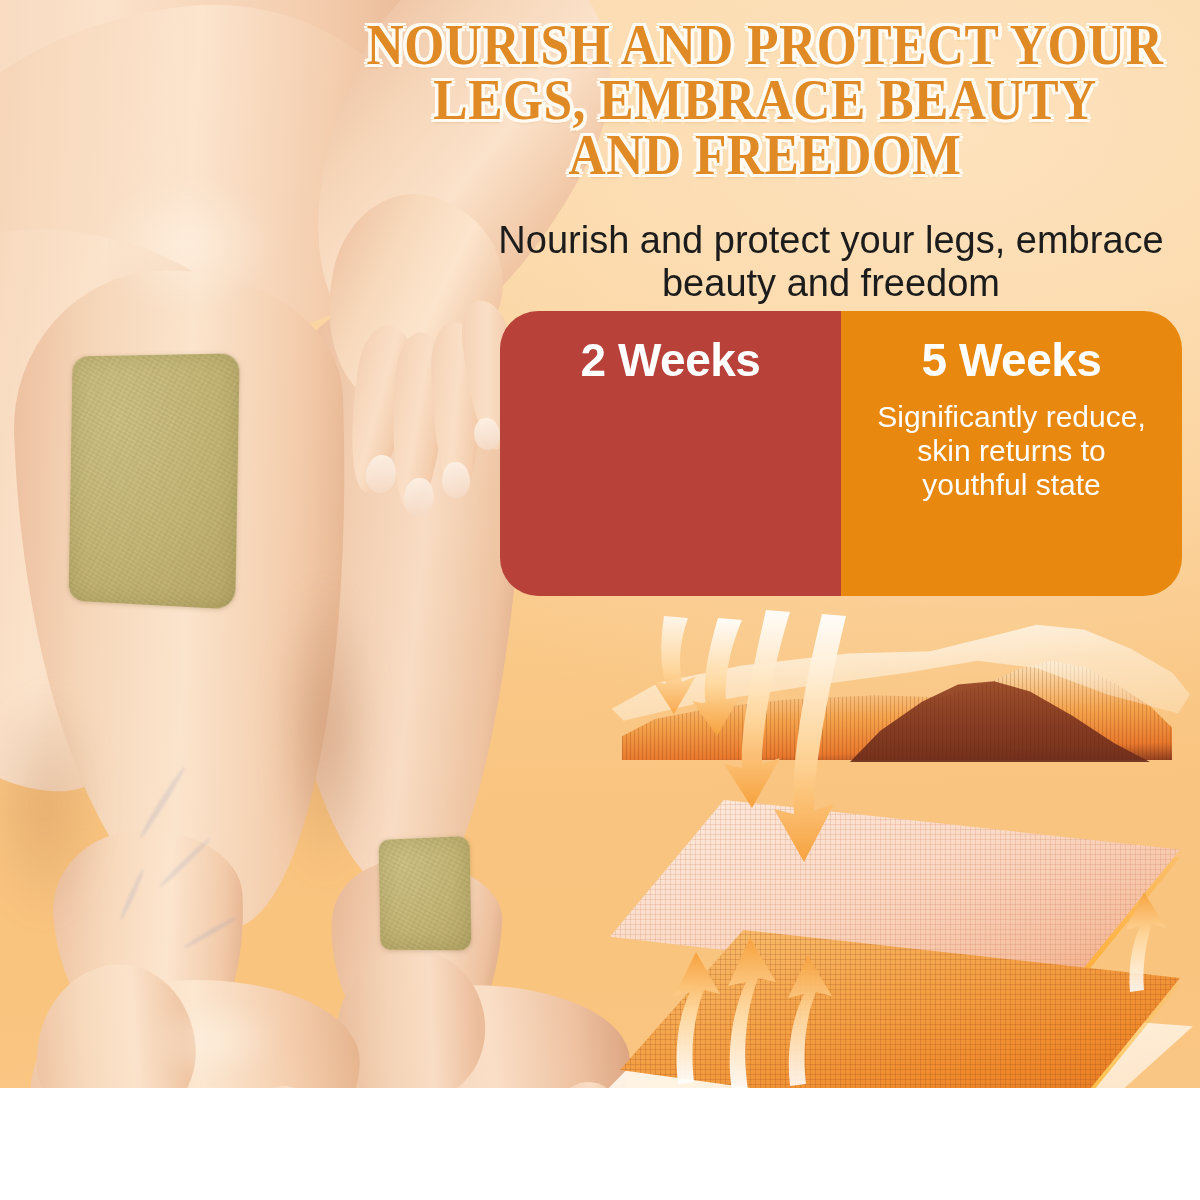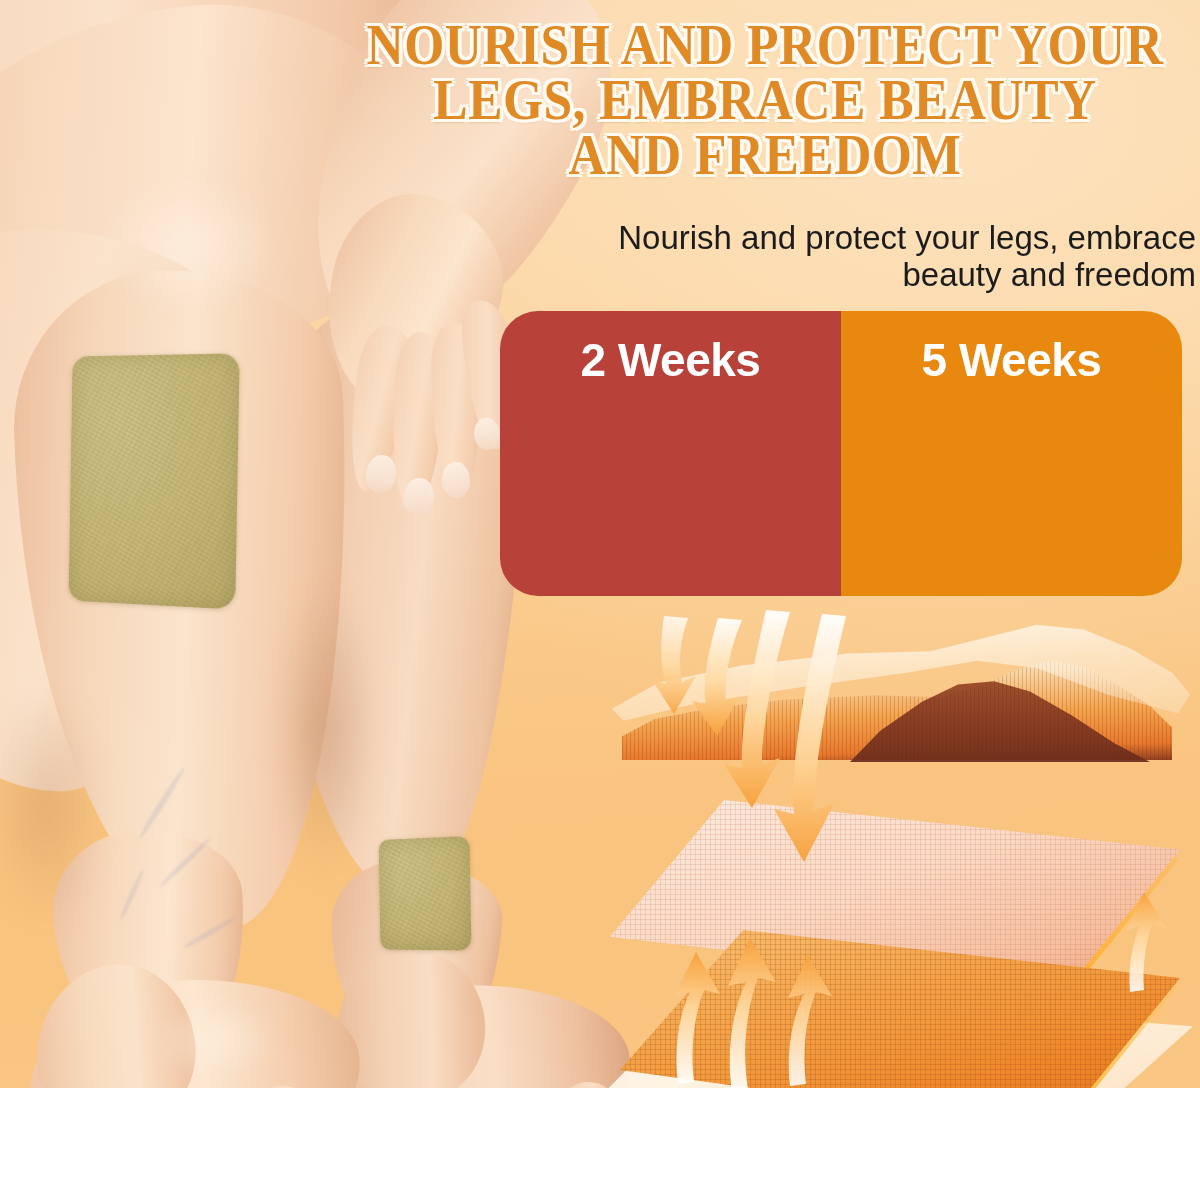--- a/index.html
+++ b/index.html
@@ -237,22 +237,22 @@
       -4px  0   0 #fffaf2,  4px  0   0 #fffaf2,
        0    4px 2px rgba(205,140,60,.25);
     white-space: pre-line;
   }
 
   
   .subtitle {
     position: absolute;
     left: 466px; top: 219px;
     width: 730px;
-    text-align: right;
-    font-size: 33px;
+    text-align: center;
+    font-size: 38px;
     line-height: 1.13;
     color: #1c1c1c;
     white-space: pre-line;
   }
 
   
   .compare-card {
     position: absolute;
     left: 500px; top: 311px;
     width: 682px; height: 285px;
@@ -459,20 +459,23 @@
 beauty and freedom</div>
 
   <div class="compare-card">
 
     <div class="compare-panel panel-left">
       <div class="panel-title">2 Weeks</div>
     </div>
 
     <div class="compare-panel panel-right">
       <div class="panel-title">5 Weeks</div>
+      <div class="panel-body">Significantly reduce,
+skin returns to
+youthful state</div>
     </div>
   </div>
 
   <div class="diagram">
 
     <div class="layer film-top">
       <div class="bump-fill"></div>
       <div class="bump-dark"></div>
       <div class="bump-texture"></div>
       <div class="film-sheen"></div>

